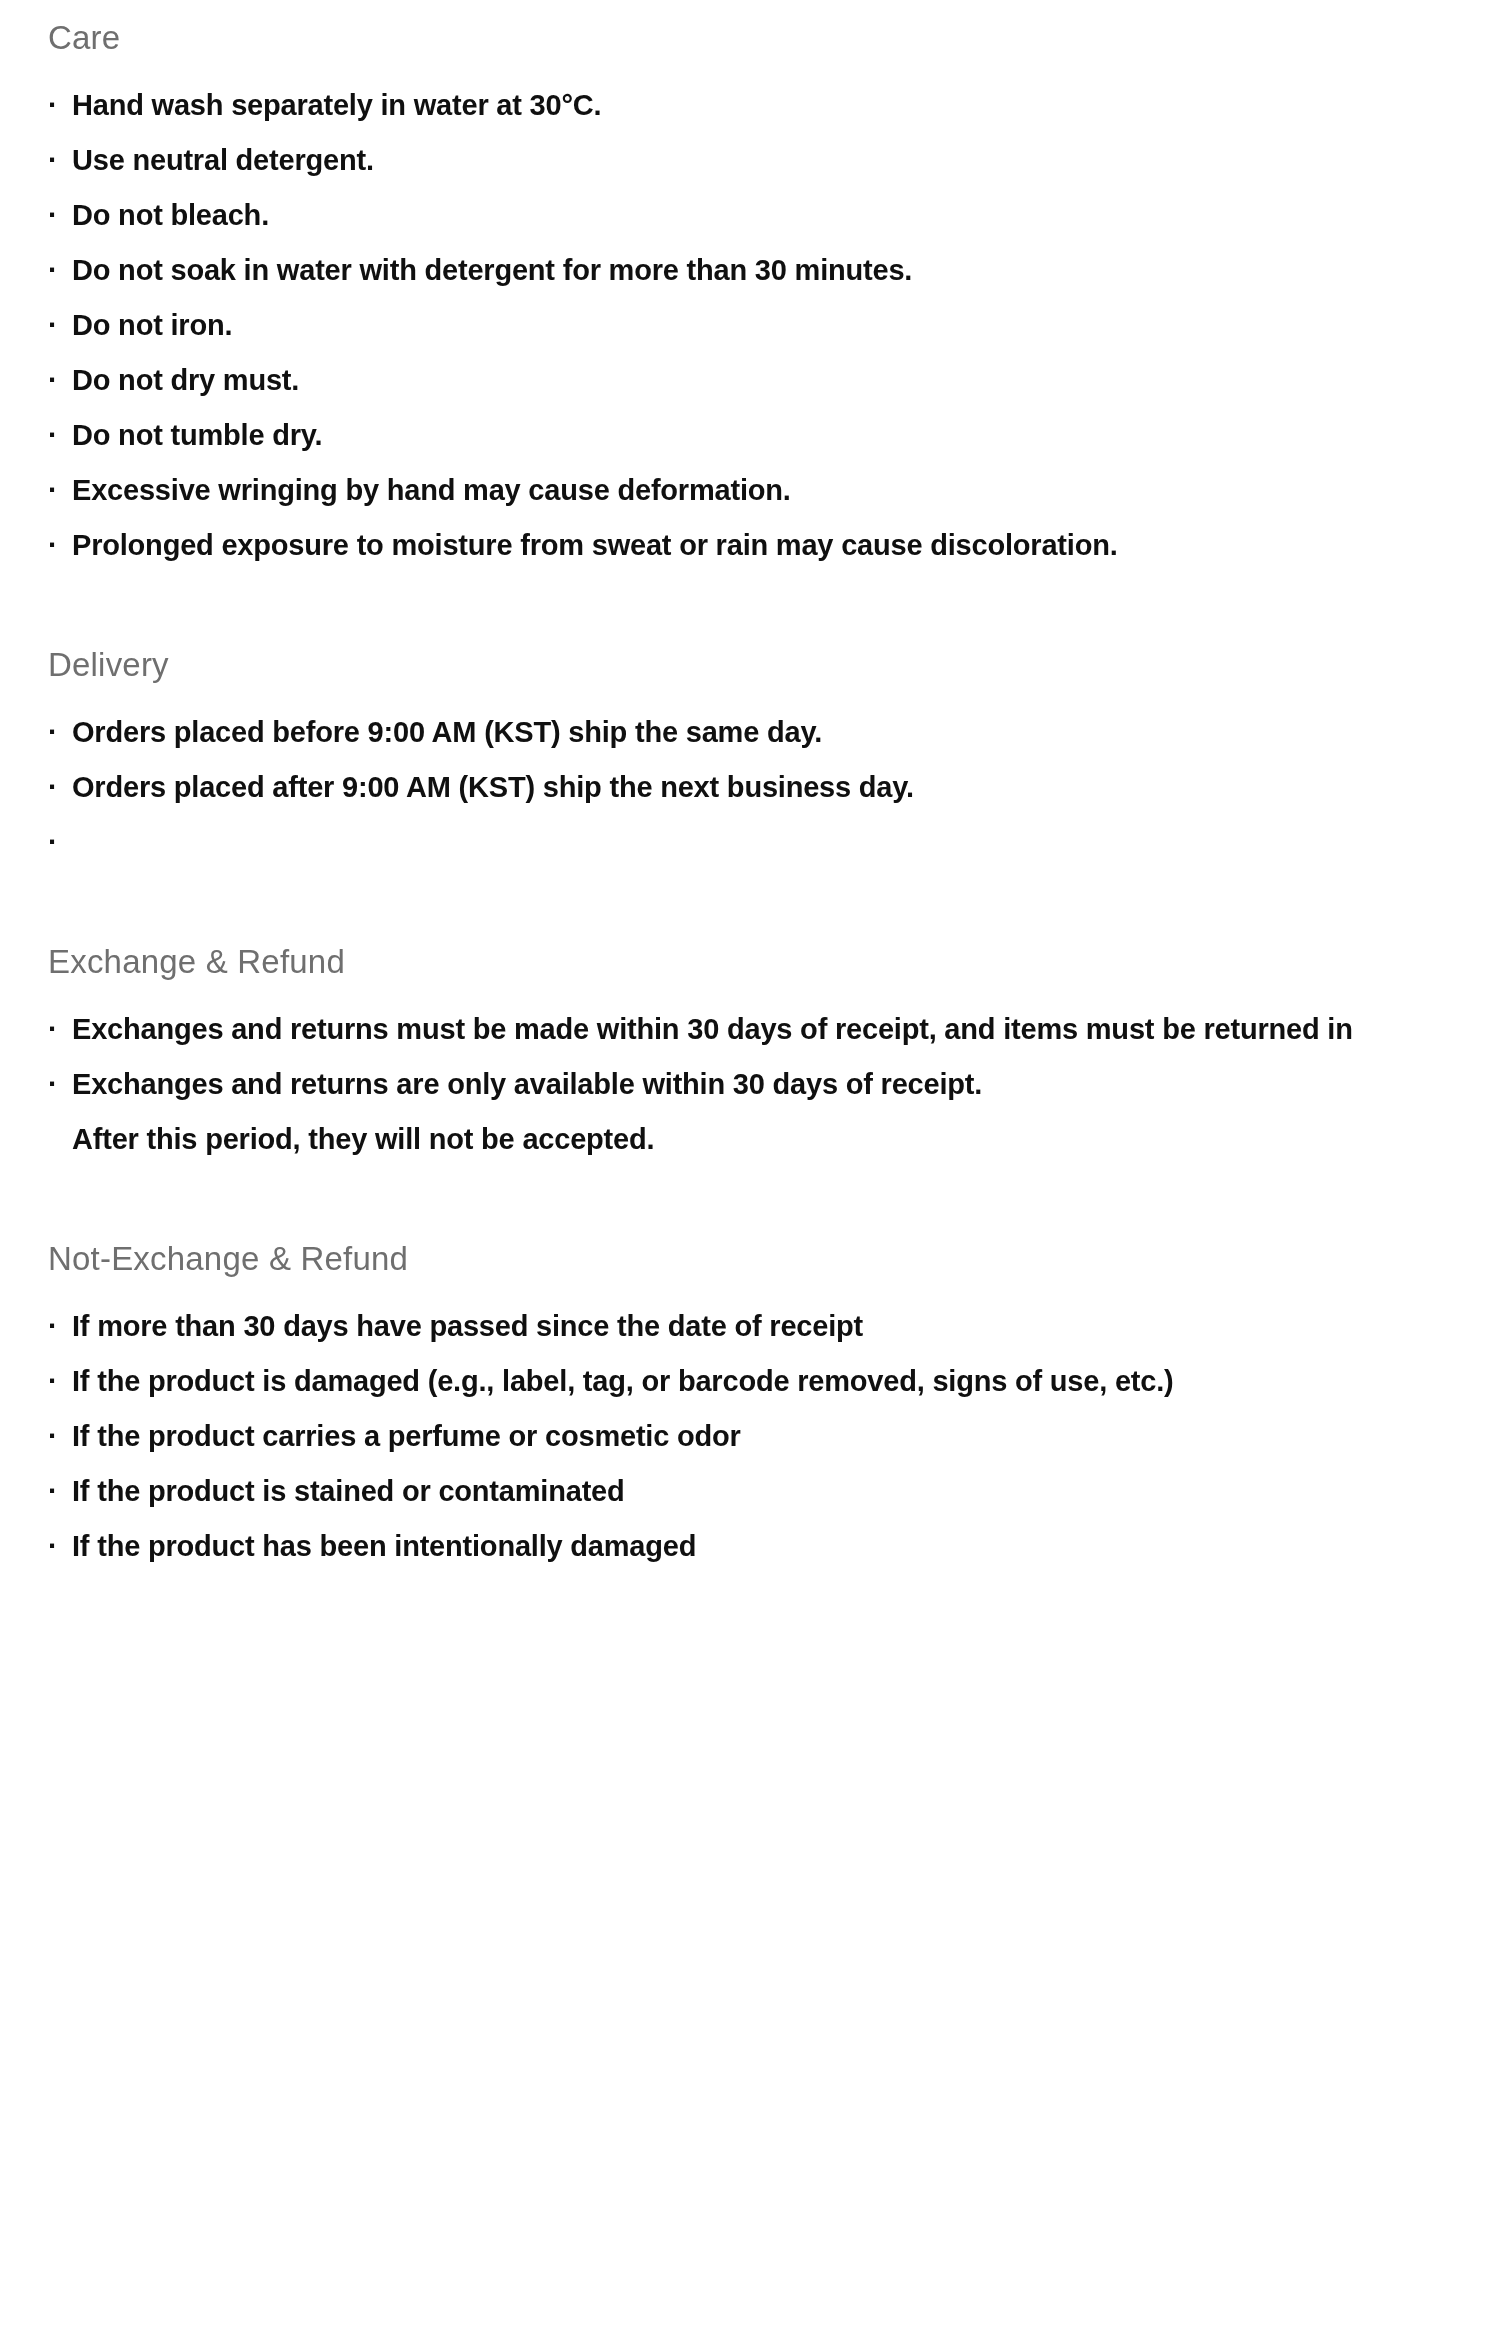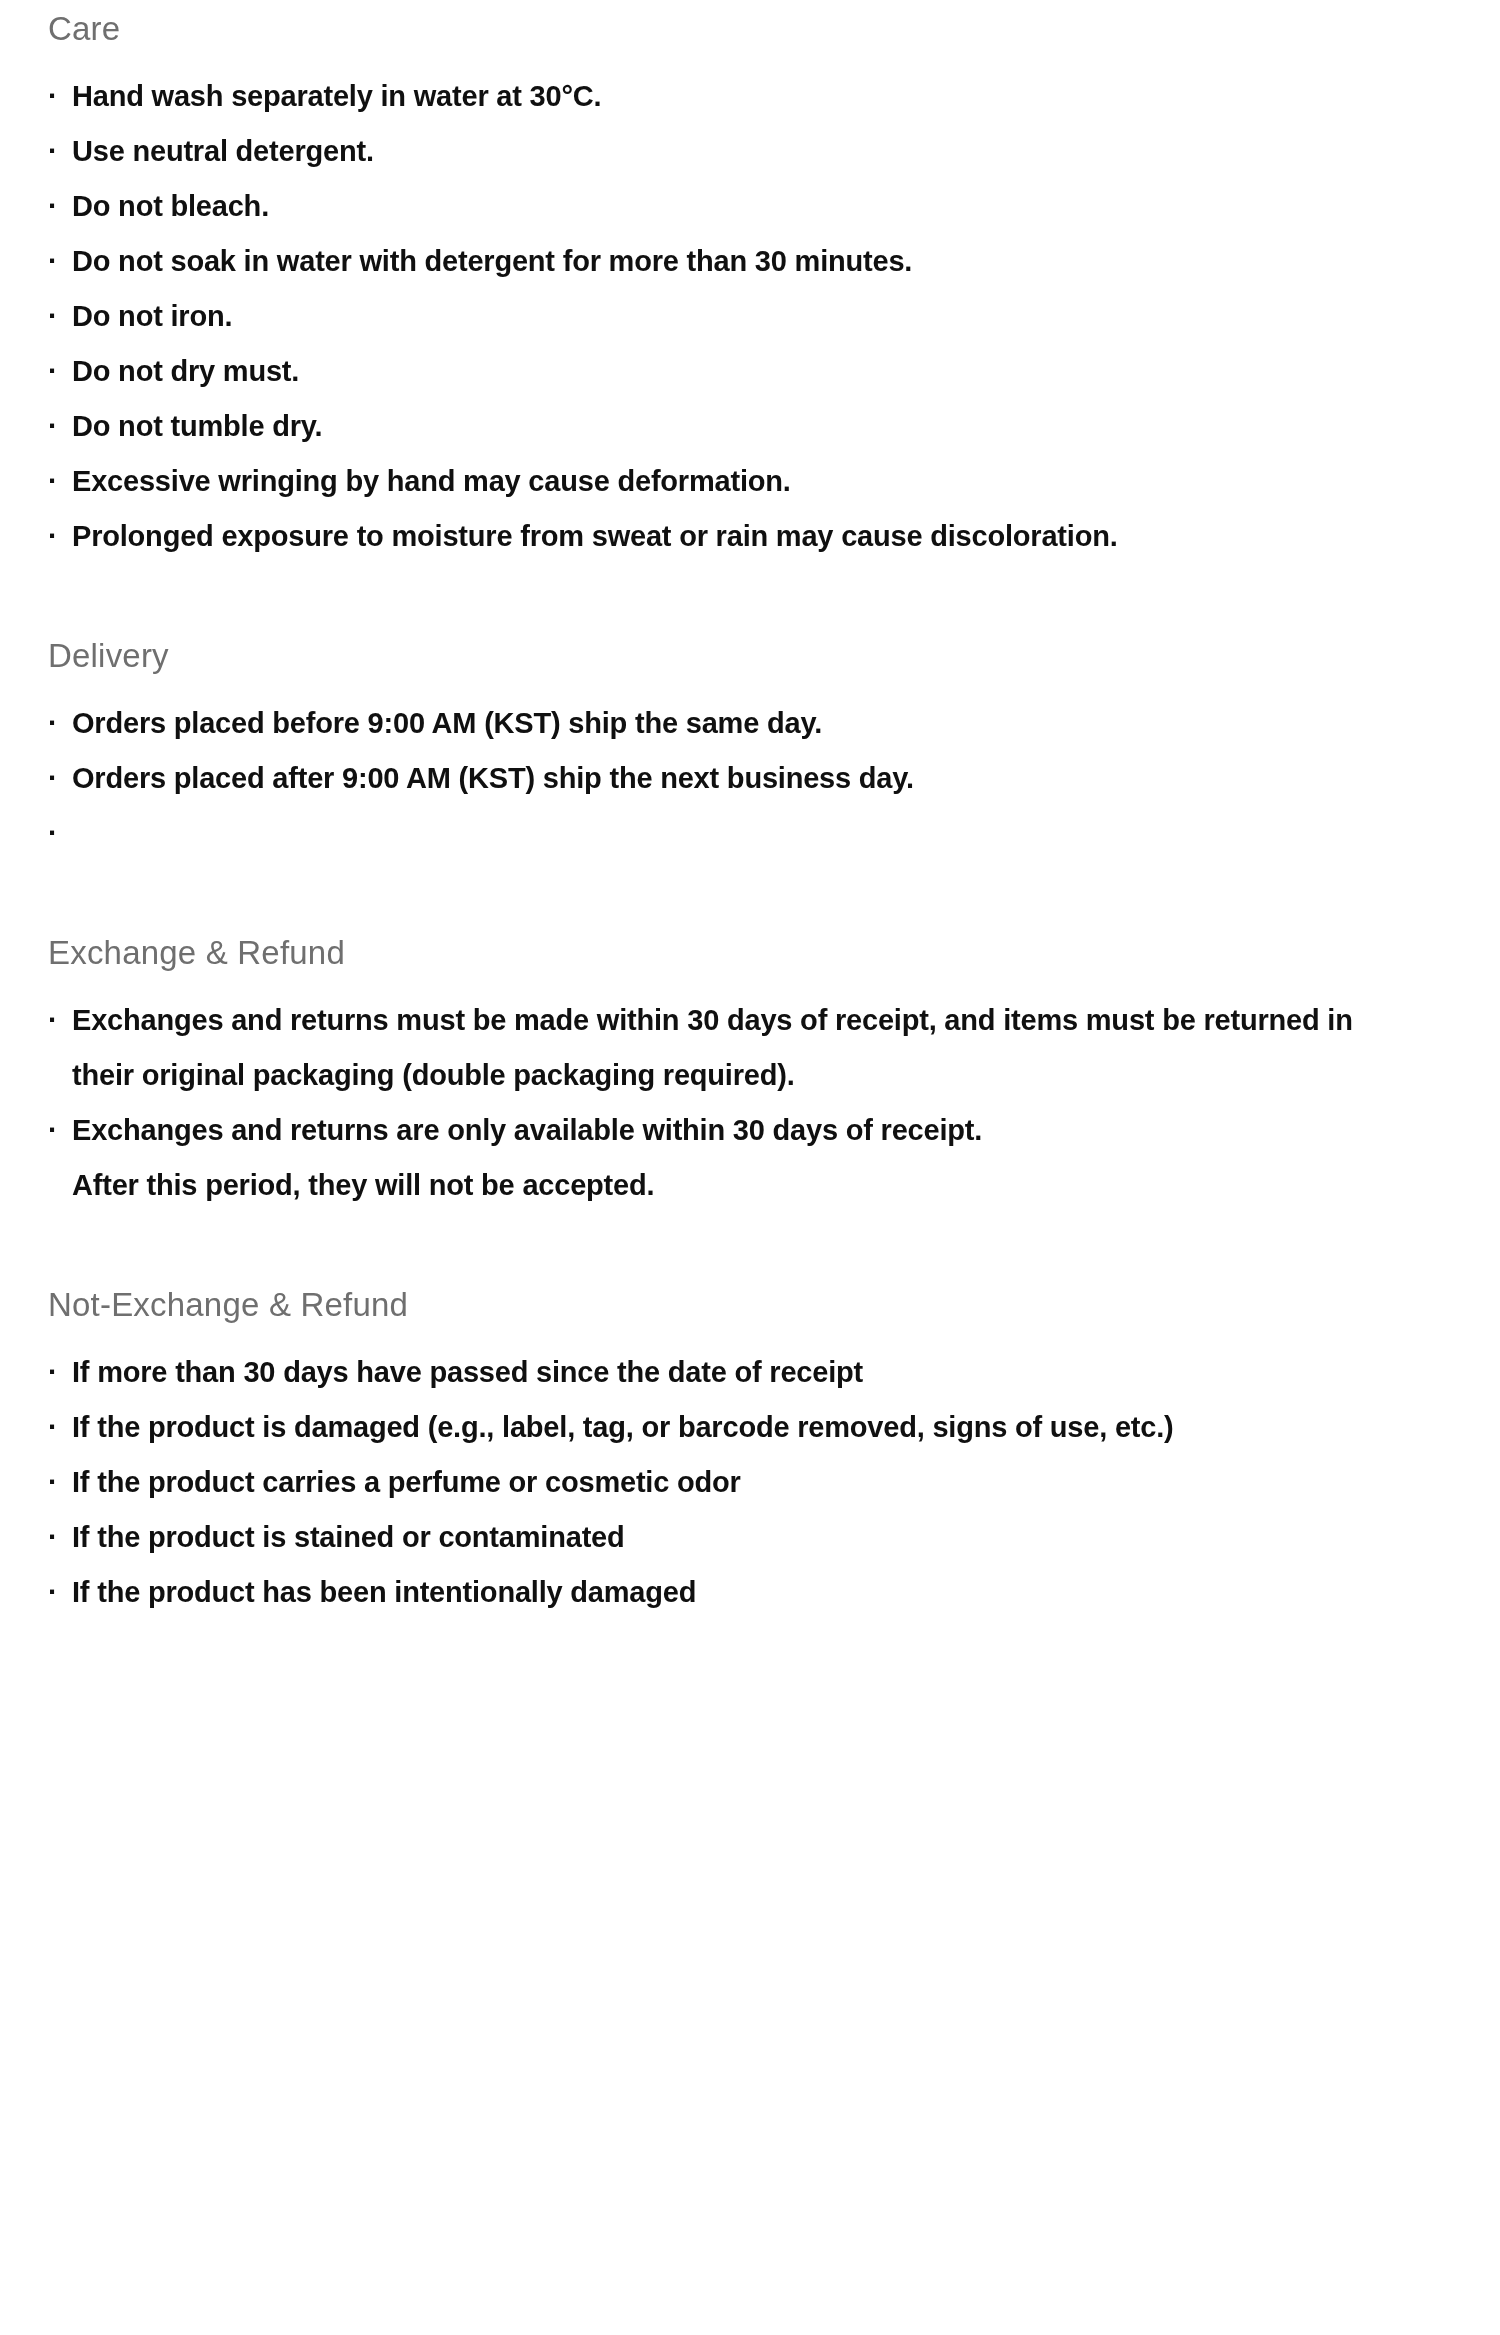--- a/index.html
+++ b/index.html
@@ -7,21 +7,21 @@
     padding: 0;
     background: #ffffff;
   }
   .page {
     position: relative;
     width: 1500px;
     height: 2335px;
     background: #ffffff;
     overflow: hidden;
     box-sizing: border-box;
-    padding-top: 9px;
+    padding-top: 18px;
     font-family: "Liberation Sans", "DejaVu Sans", sans-serif;
   }
   .section {
     margin-left: 48px;
     margin-right: 36px;
   }
   .section + .section {
     margin-top: 72px;
   }
   .heading {
@@ -144,21 +144,20 @@
   </li>
       </ul>
   </section>
     <section class="section">
     <h2 class="heading">Exchange &amp; Refund</h2>
     <ul class="bullets">
         <li class="bullet-item">
     <span class="dot">·</span>
     <span class="item-text">
             <div class="line">Exchanges and returns must be made within 30 days of receipt, and items must be returned in</div>
-            <div class="line">their original packaging (double packaging required).</div>
           </span>
   </li>
         <li class="bullet-item">
     <span class="dot">·</span>
     <span class="item-text">
             <div class="line">Exchanges and returns are only available within 30 days of receipt.</div>
             <div class="line">After this period, they will not be accepted.</div>
           </span>
   </li>
       </ul>

